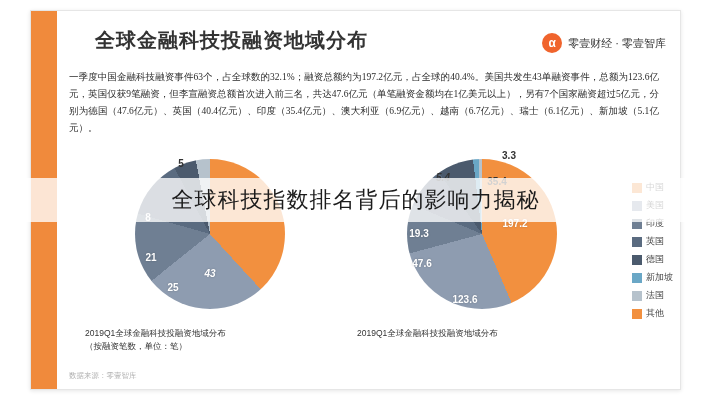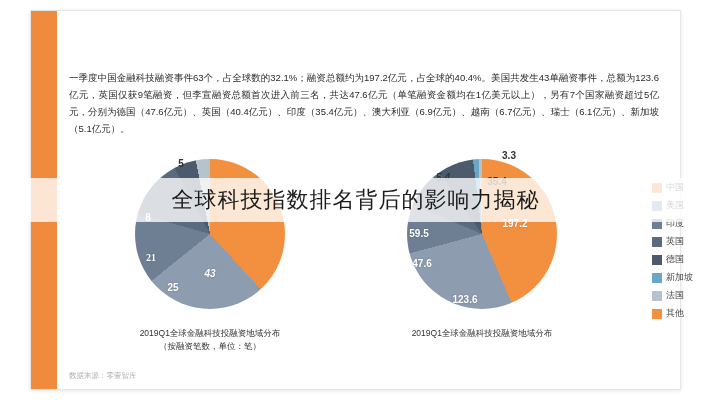--- a/index.html
+++ b/index.html
@@ -77,20 +77,21 @@
   }
   .intro {
     position: absolute;
     left: 38px;
     top: 58px;
     width: 590px;
     font-size: 9.5px;
     line-height: 17px;
     color: #2b2b2b;
     text-align: justify;
+    font-family: Liberation Serif, serif;
   }
   .charts {
     position: absolute;
     left: 26px;
     top: 140px;
     right: 0;
     bottom: 28px;
   }
   .chart-block {
     position: absolute;
@@ -125,28 +126,28 @@
   }
   .pie-label.outside {
     color: #333333;
     text-shadow: none;
   }
   .chart-caption {
     position: absolute;
     left: 0;
     right: 0;
     top: 176px;
-    text-align: center;
+    text-align: left;
     font-size: 8.5px;
     color: #333333;
     line-height: 13px;
   }
   .legend {
     position: absolute;
-    left: 595px;
+    left: 575px;
     top: 30px;
     width: 54px;
     text-align: center;
   }
   .legend-row {
     display: flex;
     align-items: center;
     gap: 4px;
     margin-bottom: 5px;
   }
@@ -190,47 +191,54 @@
     letter-spacing: 1px;
   }
 </style>
 </head>
 <body>
 
 <div id="page">
   <div class="card">
     <div class="left-bar"></div>
 
+    <div class="header">
+      <div class="title">全球金融科技投融资地域分布</div>
+      <div class="brand">
+        <div class="brand-mark">α</div>
+        <div class="brand-text">零壹财经 · 零壹智库</div>
+      </div>
+    </div>
 
     <div class="intro">一季度中国金融科技融资事件63个，占全球数的32.1%；融资总额约为197.2亿元，占全球的40.4%。美国共发生43单融资事件，总额为123.6亿元，英国仅获9笔融资，但李宣融资总额首次进入前三名，共达47.6亿元（单笔融资金额均在1亿美元以上），另有7个国家融资超过5亿元，分别为德国（47.6亿元）、英国（40.4亿元）、印度（35.4亿元）、澳大利亚（6.9亿元）、越南（6.7亿元）、瑞士（6.1亿元）、新加坡（5.1亿元）。</div>
 
     <div class="charts">
 
       <div class="chart-block chart-left">
         <div class="pie-wrap">
           <div class="pie" id="pie0" style="background: conic-gradient(rgb(242, 144, 63) 0deg, rgb(242, 144, 63) 137.45deg, rgb(142, 156, 176) 137.45deg, rgb(142, 156, 176) 231.27deg, rgb(111, 127, 147) 231.27deg, rgb(111, 127, 147) 285.82deg, rgb(90, 107, 128) 285.82deg, rgb(90, 107, 128) 331.64deg, rgb(75, 90, 109) 331.64deg, rgb(75, 90, 109) 349.09deg, rgb(182, 194, 204) 349.09deg, rgb(182, 194, 204) 360deg);"></div>
           <div class="pie-label" style="left:125px; top:122px;font-style:italic;">43</div>
           <div class="pie-label" style="left:88px; top:136px;">25</div>
-          <div class="pie-label" style="left:66px; top:106px;font-family:Liberation Serif, serif;">21</div>
+          <div class="pie-label" style="left:66px; top:106px;">21</div>
           <div class="pie-label" style="left:63px; top:66px;">8</div>
           <div class="pie-label outside" style="left:96px; top:12px;">5</div>
         </div>
         <div class="chart-caption">
           <div>2019Q1全球金融科技投融资地域分布</div>
           <div>（按融资笔数，单位：笔）</div>
         </div>
       </div>
 
       <div class="chart-block chart-right">
         <div class="pie-wrap">
           <div class="pie" id="pie1" style="background: conic-gradient(rgb(242, 144, 63) 0deg, rgb(242, 144, 63) 156.75deg, rgb(142, 156, 176) 156.75deg, rgb(142, 156, 176) 255deg, rgb(111, 127, 147) 255deg, rgb(111, 127, 147) 292.83deg, rgb(90, 107, 128) 292.83deg, rgb(90, 107, 128) 324.95deg, rgb(75, 90, 109) 324.95deg, rgb(75, 90, 109) 353.08deg, rgb(106, 167, 198) 353.08deg, rgb(106, 167, 198) 357.38deg, rgb(182, 194, 204) 357.38deg, rgb(182, 194, 204) 360deg);"></div>
           <div class="pie-label" style="left:158px; top:72px;">197.2</div>
           <div class="pie-label" style="left:108px; top:148px;">123.6</div>
           <div class="pie-label" style="left:65px; top:112px;">47.6</div>
-          <div class="pie-label" style="left:62px; top:82px;">59.5</div>
+          <div class="pie-label" style="left:62px; top:82px;">19.3</div>
           <div class="pie-label outside" style="left:132px; top:30px;margin-left:8px;">35.4</div>
           <div class="pie-label outside" style="left:86px; top:26px;font-style:italic;">5.4</div>
           <div class="pie-label outside" style="left:110px; top:4px;margin-left:42px;">3.3</div>
         </div>
         <div class="chart-caption">
           <div>2019Q1全球金融科技投融资地域分布</div>
         </div>
       </div>
 
       <div class="legend" id="legend">

